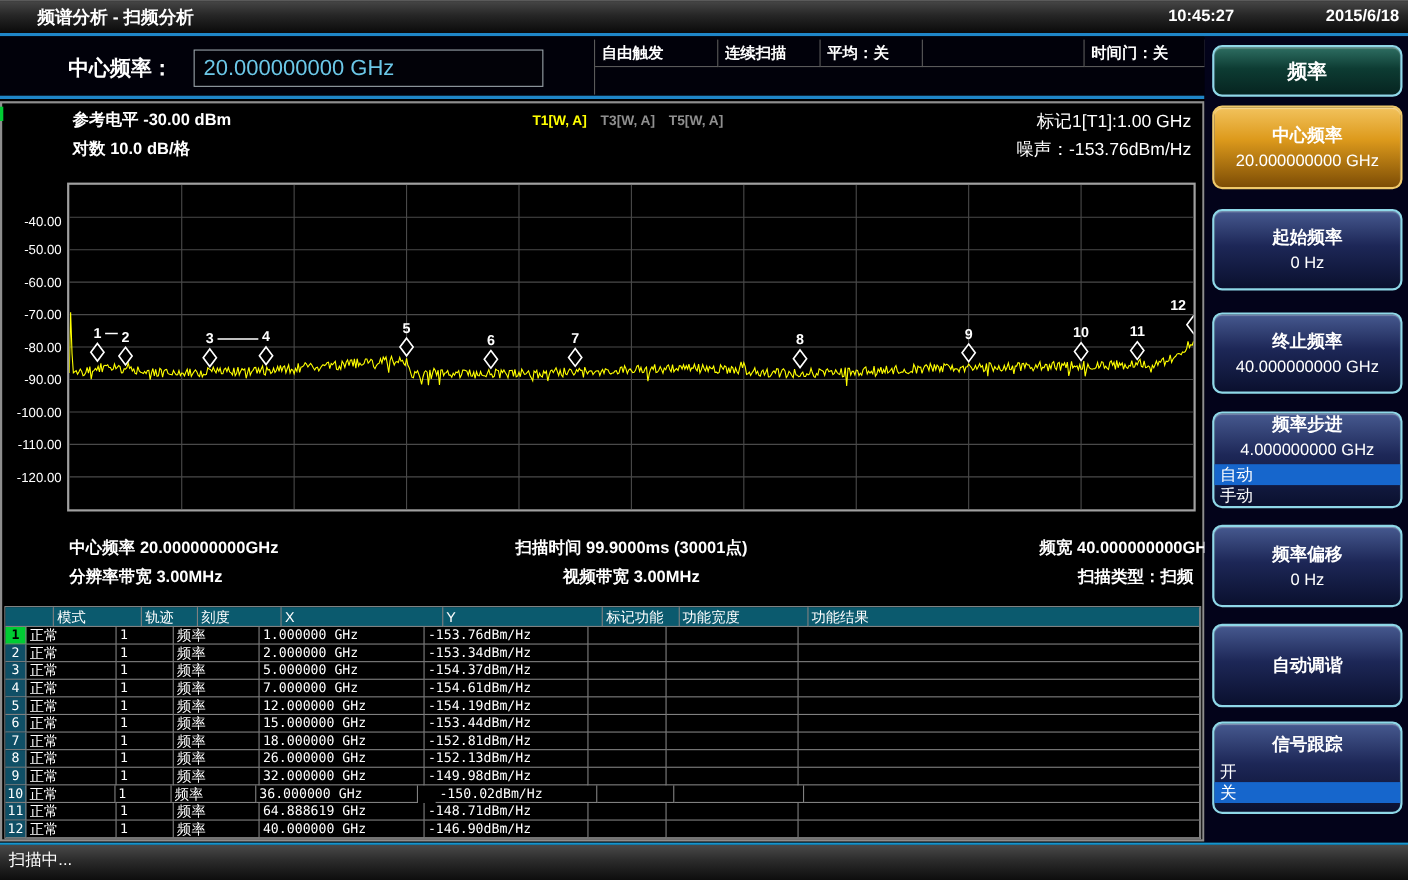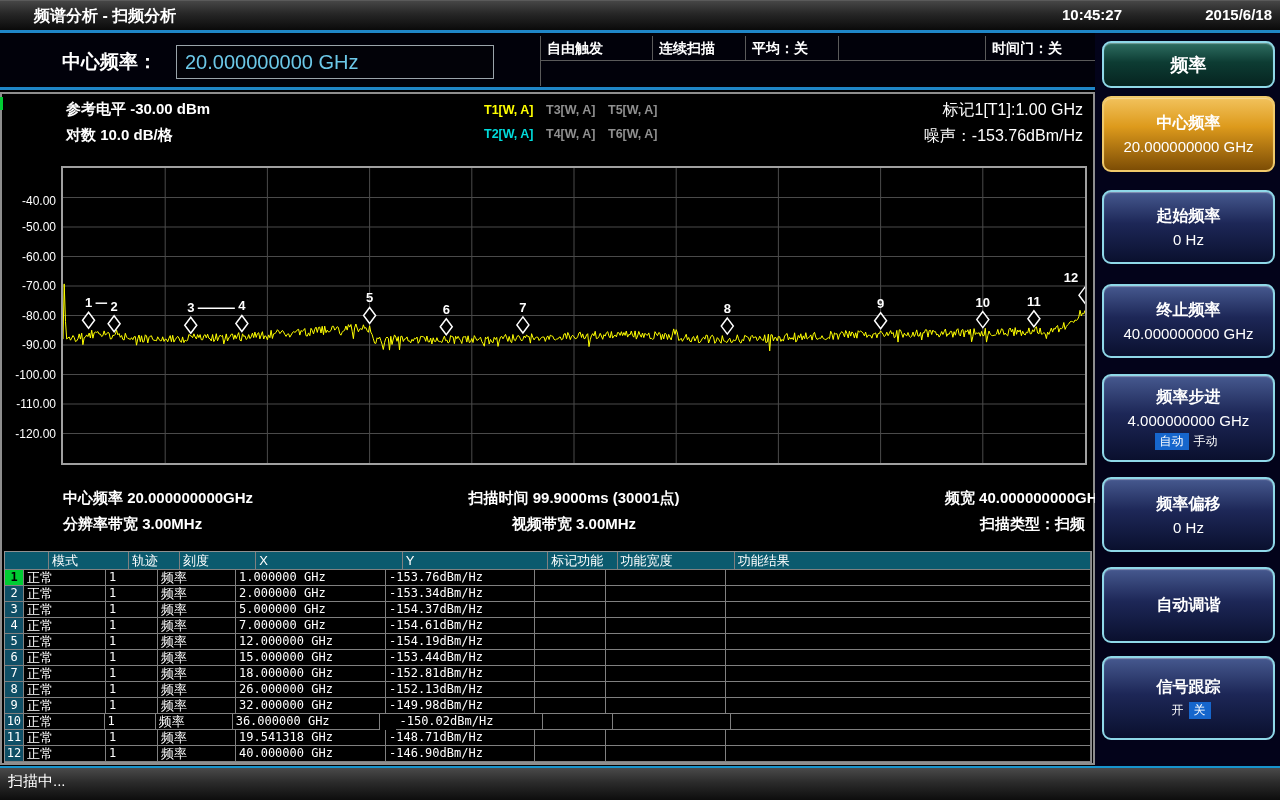--- a/index.html
+++ b/index.html
@@ -69,21 +69,21 @@
     box-sizing:border-box;display:flex;flex-direction:column;justify-content:center;
     align-items:center;gap:4px;cursor:pointer;
     background:linear-gradient(180deg,#46598f 0%,#1d2757 45%,#0a102e 100%);
     box-shadow:inset 0 1px 1px rgba(255,255,255,.35);}
   .sb-btn.menu{background:linear-gradient(180deg,#2e6e62 0%,#0d3c33 45%,#062420 100%);}
   .sb-btn.selected{border-color:#f0c96a;
     background:linear-gradient(180deg,#f2c25c 0%,#dd9a1c 40%,#7d4d05 100%);}
   .sb-l1{font-size:16px;font-weight:bold;}
   .sb-l2{font-size:15px;}
   .sb-menu-title{font-size:18px;font-weight:bold;}
-  .sb-toggle{display:flex;width:100%;justify-content:center;font-size:12px;}
+  .sb-toggle{display:flex;width:100%;justify-content:flex-start;font-size:15px;flex-direction:column;}
   .tg-opt{padding:0 5px;}
   .tg-sel{background:#1666cc;}
 
   
   .status-bar{left:0;top:766px;width:1280px;height:34px;border-top:2px solid #1794cc;
     box-sizing:border-box;background:linear-gradient(180deg,#4a4a4a 0%,#2b2b2b 45%,#0d0d0d 100%);}
   .status-text{left:8px;top:772px;font-size:15px;}
 </style>
 </head>
 <body>
@@ -111,25 +111,20 @@
 
 <div class="abs main-panel"></div>
 <div class="abs green-tick"></div>
 <div class="abs ref-level">参考电平 -30.00 dBm</div>
 <div class="abs scale-label">对数 10.0 dB/格</div>
 <div class="abs trace-labels" id="trace-labels">
     <div class="tl-row">
       <div class="tl-item" style="color: rgb(255, 255, 0);">T1[W, A]</div>
       <div class="tl-item" style="color: rgb(143, 143, 143);">T3[W, A]</div>
       <div class="tl-item" style="color: rgb(143, 143, 143);">T5[W, A]</div>
-    </div>
-    <div class="tl-row">
-      <div class="tl-item" style="color: rgb(0, 220, 220);">T2[W, A]</div>
-      <div class="tl-item" style="color: rgb(143, 143, 143);">T4[W, A]</div>
-      <div class="tl-item" style="color: rgb(143, 143, 143);">T6[W, A]</div>
     </div>
   </div>
 <div class="abs mk-readout1">标记1[T1]:1.00 GHz</div>
 <div class="abs mk-readout2">噪声：-153.76dBm/Hz</div>
 
 <div class="abs y-ticks" id="y-ticks">
     <div class="ytick" style="top: 194px;">-40.00</div>
     <div class="ytick" style="top: 220px;">-50.00</div>
     <div class="ytick" style="top: 249.5px;">-60.00</div>
     <div class="ytick" style="top: 279px;">-70.00</div>
@@ -316,21 +311,21 @@
       <div class="mt-cell mt-mono" style="width: 149px; margin-left: 16px;">-150.02dBm/Hz</div>
       <div class="mt-cell" style="width: 71px;"></div>
       <div class="mt-cell" style="width: 120px;"></div>
       <div class="mt-cell" style="width: 365px;"></div>
     </div>
     <div class="mt-row">
       <div class="mt-cell mt-mono id-cell" style="width: 19px;">11</div>
       <div class="mt-cell" style="width: 82px;">正常</div>
       <div class="mt-cell mt-mono" style="width: 52px;">1</div>
       <div class="mt-cell" style="width: 78px;">频率</div>
-      <div class="mt-cell mt-mono" style="width: 150px;">19.541318 GHz</div>
+      <div class="mt-cell mt-mono" style="width: 150px;">64.888619 GHz</div>
       <div class="mt-cell mt-mono" style="width: 149px;">-148.71dBm/Hz</div>
       <div class="mt-cell" style="width: 71px;"></div>
       <div class="mt-cell" style="width: 120px;"></div>
       <div class="mt-cell" style="width: 365px;"></div>
     </div>
     <div class="mt-row">
       <div class="mt-cell mt-mono id-cell" style="width: 19px;">12</div>
       <div class="mt-cell" style="width: 82px;">正常</div>
       <div class="mt-cell mt-mono" style="width: 52px;">1</div>
       <div class="mt-cell" style="width: 78px;">频率</div>

